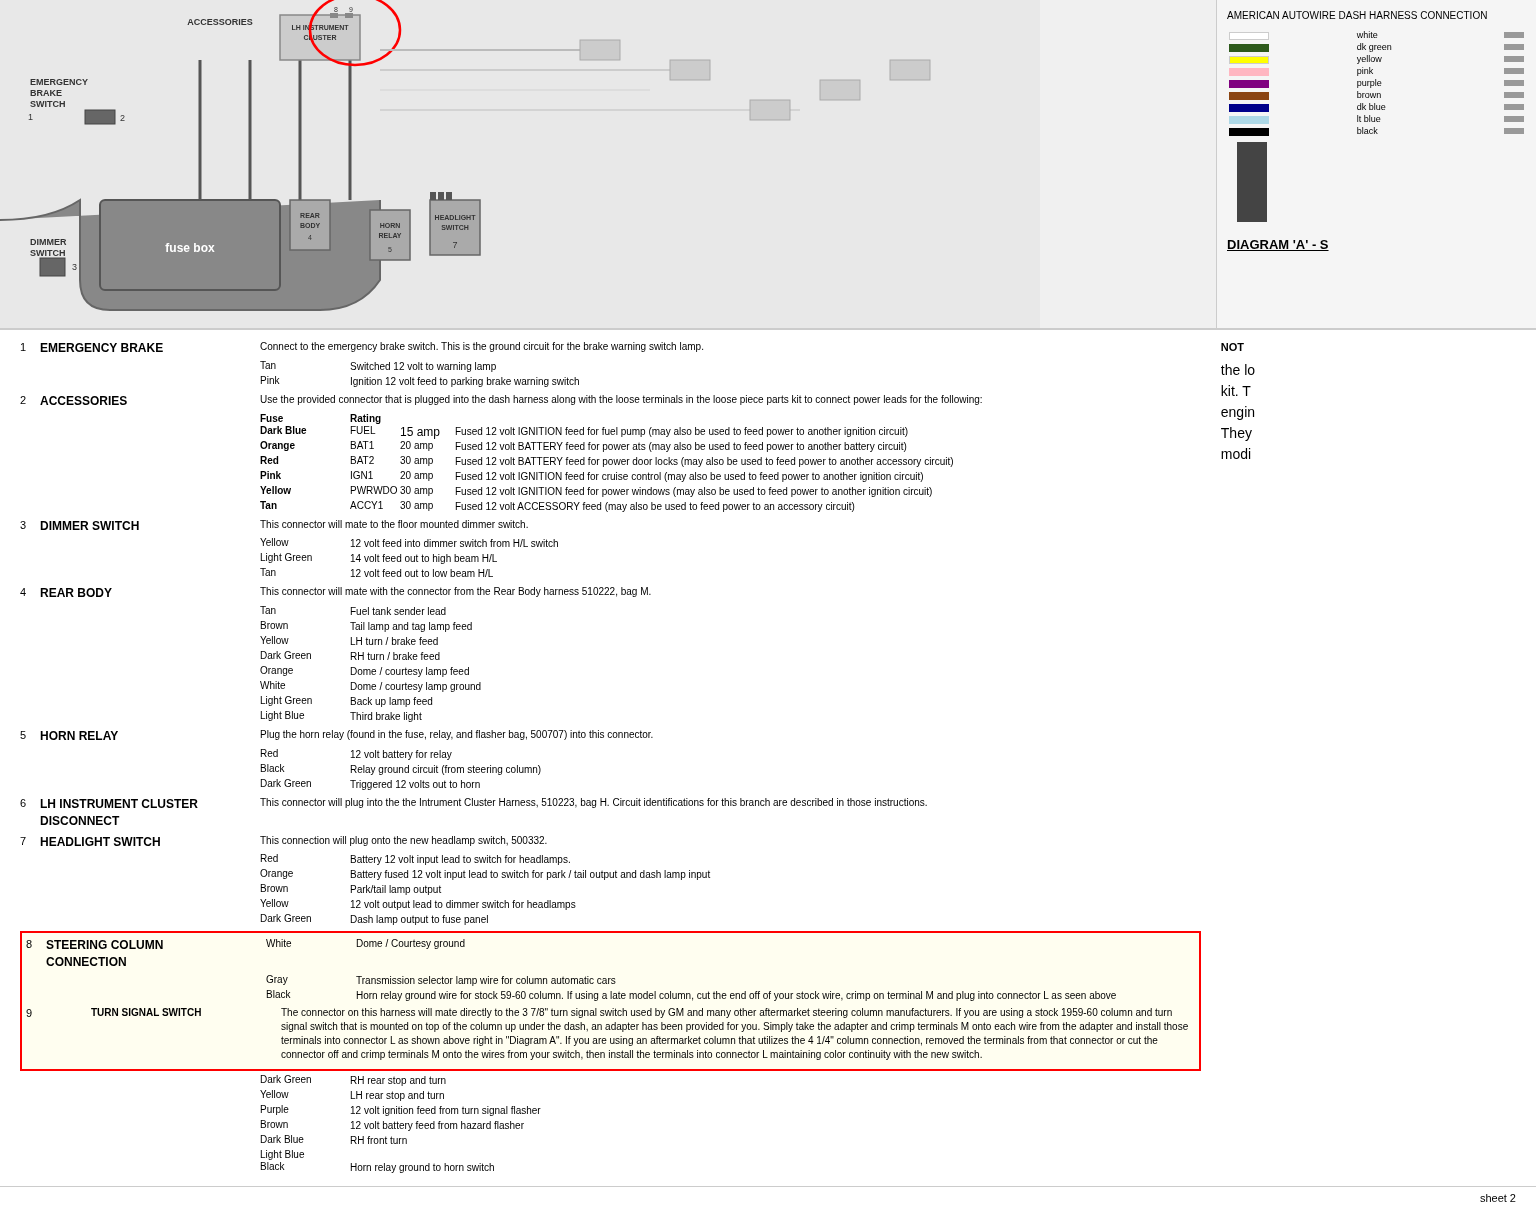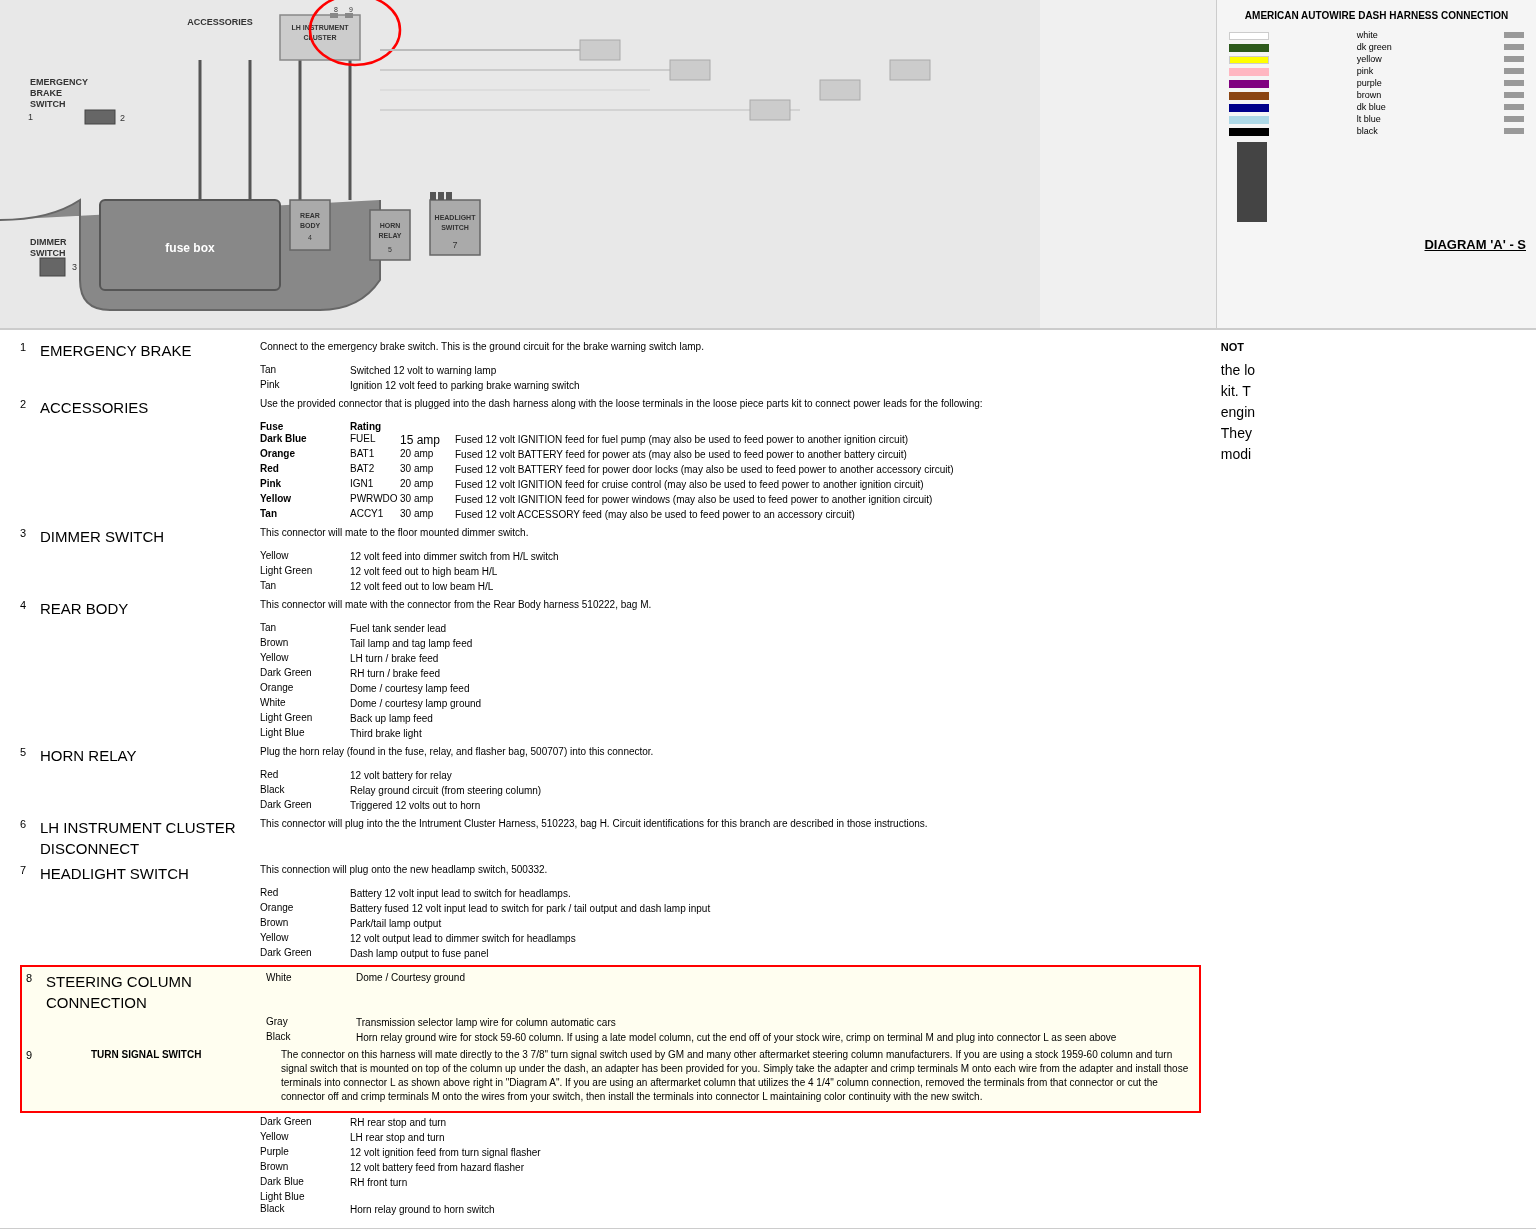--- a/index.html
+++ b/index.html
@@ -43,23 +43,22 @@
       right: 0;
       top: 0;
       width: 320px;
       height: 330px;
       background: #f5f5f5;
       border-left: 1px solid #ccc;
       padding: 10px;
     }
 
     .dash-harness-title {
-      text-align: center;
       font-size: 10px;
-      font-weight: bold;
+      font-weight: normal;
       margin-bottom: 5px;
     }
 
     .color-table {
       width: 100%;
       border-collapse: collapse;
     }
 
     .color-table td {
       padding: 1px 2px;
@@ -72,21 +71,21 @@
       height: 8px;
       margin-right: 3px;
       vertical-align: middle;
     }
 
     .diagram-label-title {
       font-size: 13px;
       font-weight: bold;
       text-decoration: underline;
       margin-top: 15px;
-      text-align: right;
+      text-align: left;
     }
 
     
     .text-section {
       padding: 10px 20px;
       display: flex;
       width: 100%;
     }
 
     .main-content {
@@ -114,22 +113,22 @@
 
     .entry-num {
       width: 20px;
       flex-shrink: 0;
       font-weight: normal;
     }
 
     .entry-name {
       width: 220px;
       flex-shrink: 0;
-      font-weight: normal;
-      font-size: 15px;
+      font-weight: bold;
+      font-size: 12px;
     }
 
     .entry-color {
       width: 90px;
       flex-shrink: 0;
       font-size: 10px;
     }
 
     .entry-desc {
       flex: 1;
@@ -399,21 +398,21 @@
         <div class="entry-desc">This connector will mate to the floor mounted dimmer switch.</div>
       </div>
       <div class="sub-row">
         <div class="sub-indent"></div>
         <div class="entry-color">Yellow</div>
         <div class="entry-desc">12 volt feed into dimmer switch from H/L switch</div>
       </div>
       <div class="sub-row">
         <div class="sub-indent"></div>
         <div class="entry-color">Light Green</div>
-        <div class="entry-desc">12 volt feed out to high beam H/L</div>
+        <div class="entry-desc">14 volt feed out to high beam H/L</div>
       </div>
       <div class="sub-row">
         <div class="sub-indent"></div>
         <div class="entry-color">Tan</div>
         <div class="entry-desc">12 volt feed out to low beam H/L</div>
       </div>
 
       <div class="entry-row" style="margin-top:4px;">
         <div class="entry-num">4</div>
         <div class="entry-name">REAR BODY</div>

